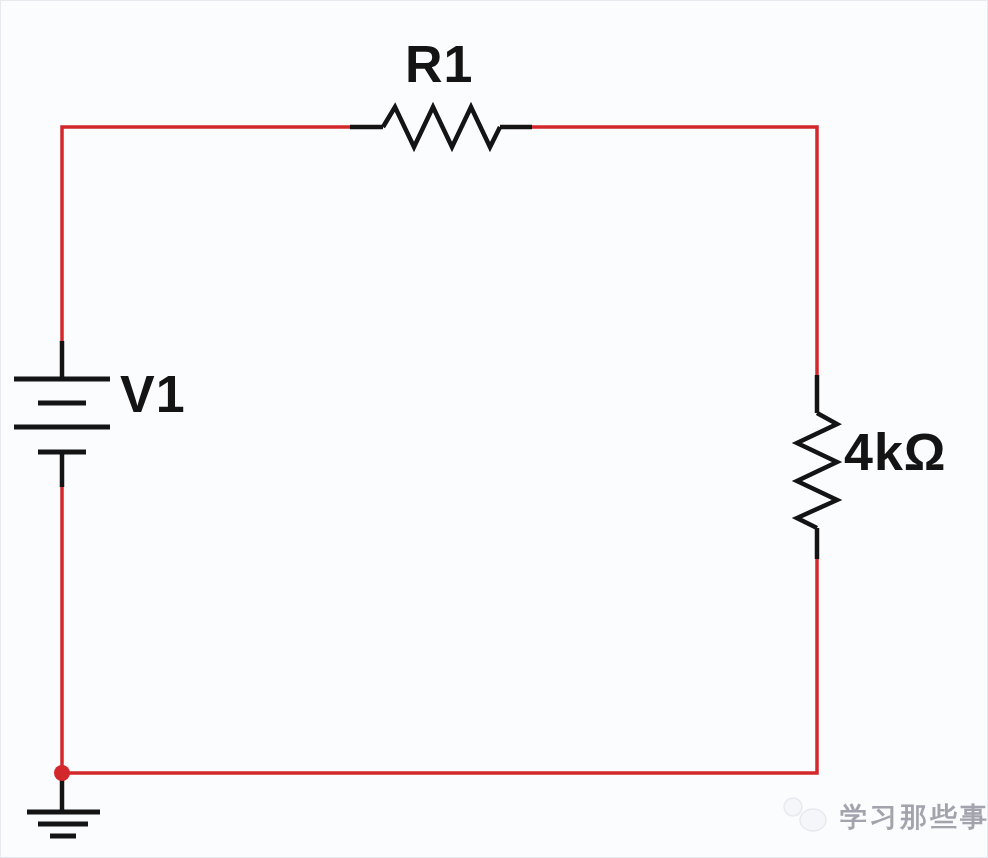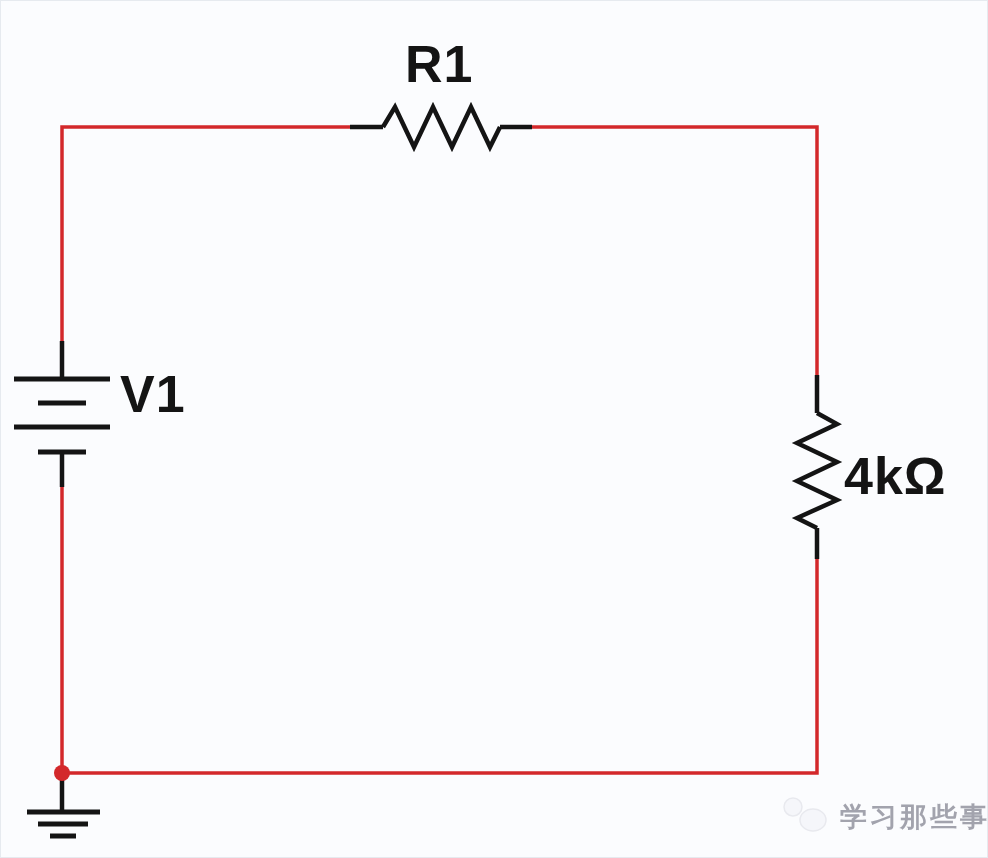--- a/index.html
+++ b/index.html
@@ -110,16 +110,16 @@
     <g opacity="0.55">
       <circle cx="793" cy="807" r="9" fill="#f1f2f7" stroke="#d9dae2" stroke-width="1.5"></circle>
       <ellipse cx="813" cy="820" rx="13" ry="11" fill="#f1f2f7" stroke="#d9dae2" stroke-width="1.5"></ellipse>
     </g>
   </svg>
 
   <div class="lbl" style="left:405px; top:38px;">R1</div>
 
   <div class="lbl" style="left:120px; top:320px;margin-top:48px;">V1</div>
 
-  <div class="lbl" style="left:844px; top:450px;">4kΩ</div>
+  <div class="lbl" style="left:844px; top:426px;">4kΩ</div>
 
   <div class="watermark">学习那些事</div>
 </div>
 
 </body></html>

